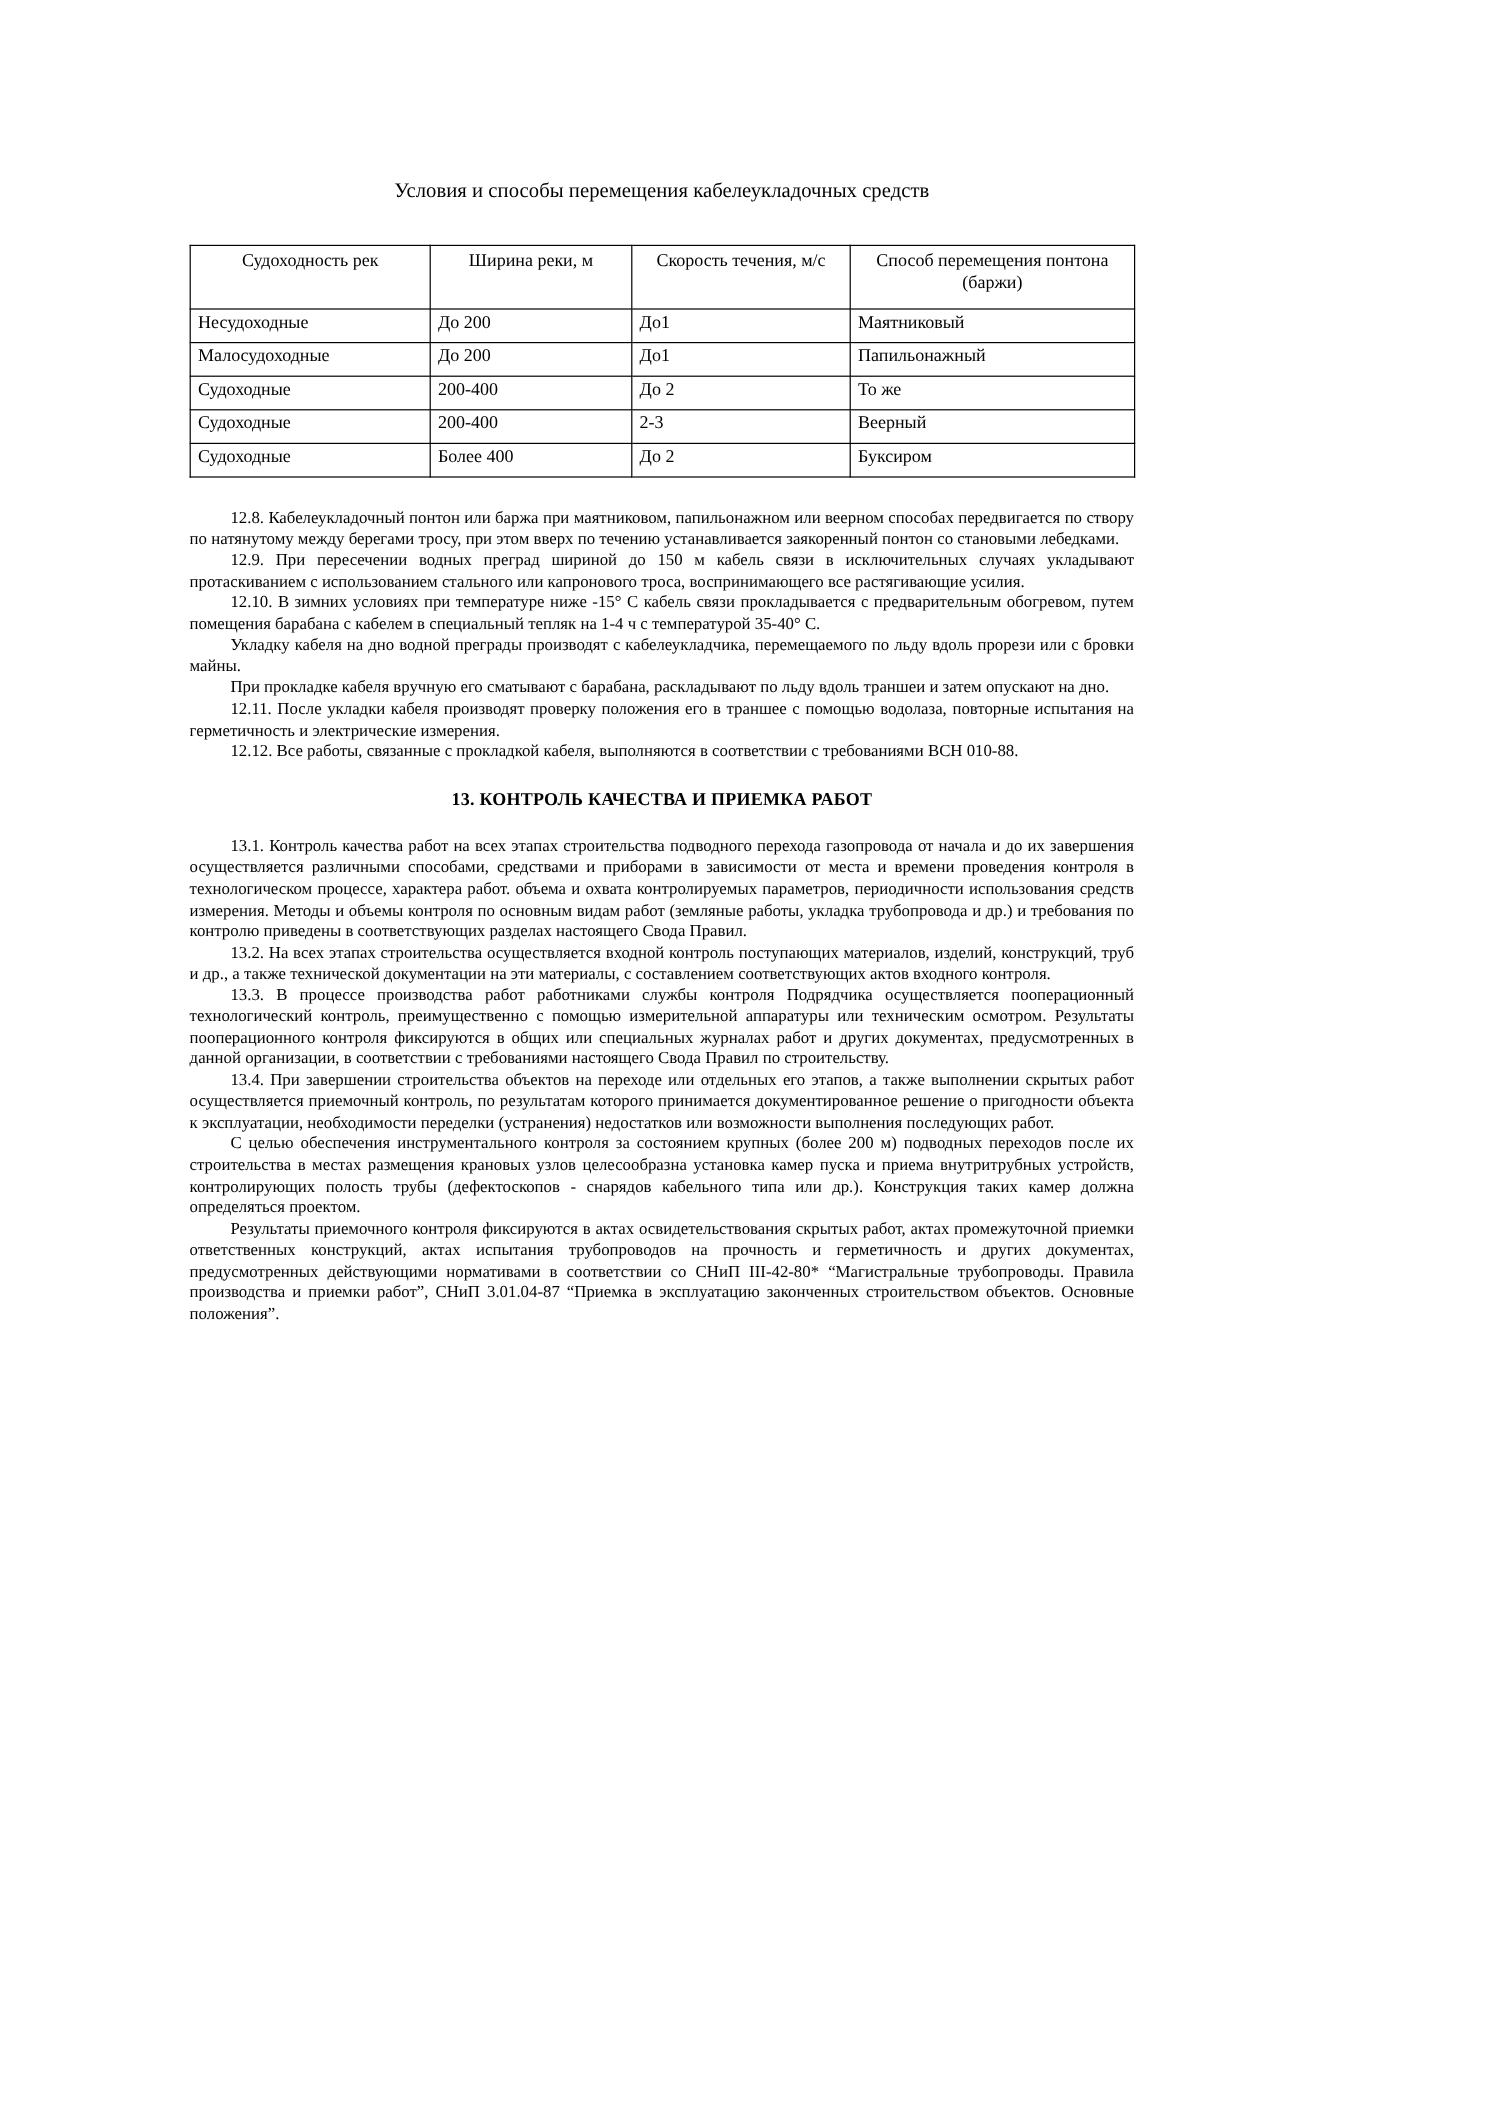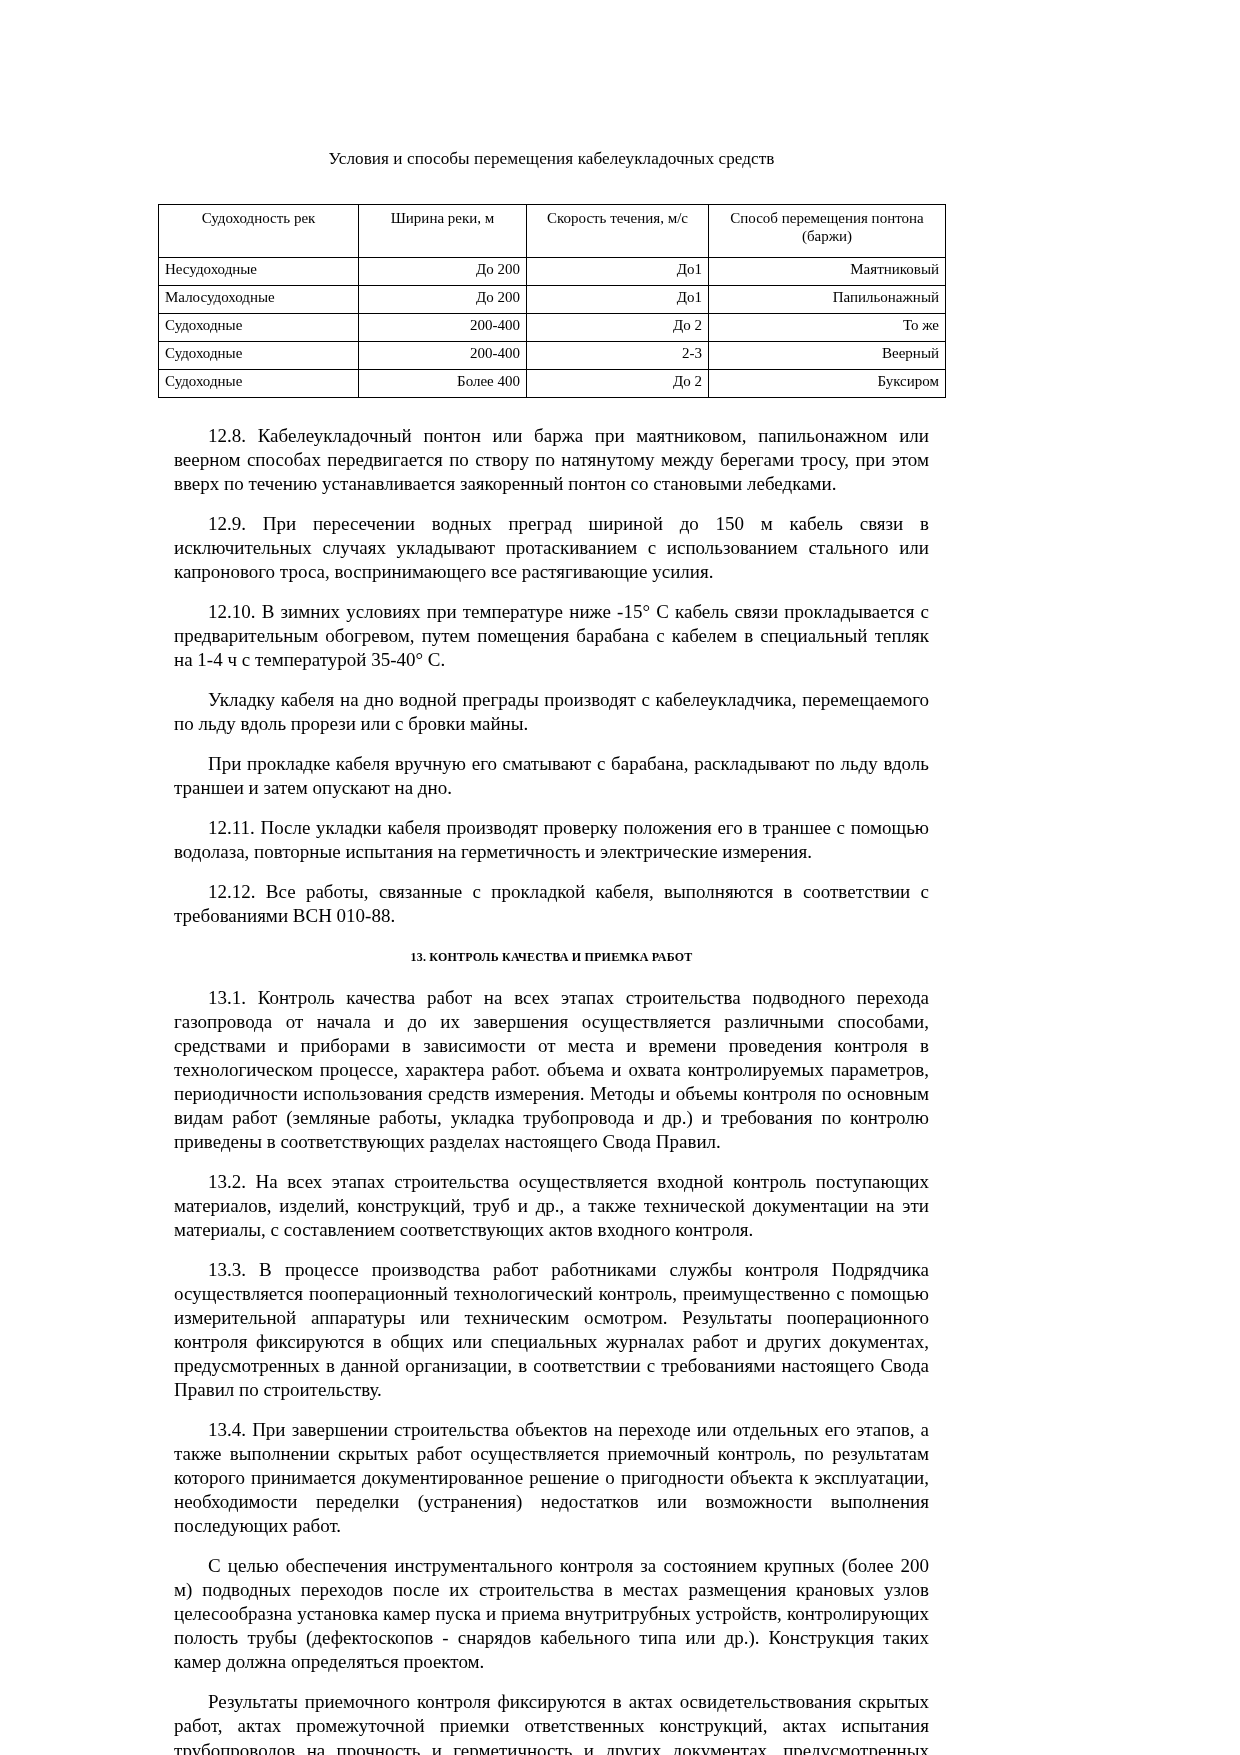--- a/index.html
+++ b/index.html
@@ -64,38 +64,38 @@
   table.spec-table tbody td {
     height: 23px;
     padding-top: 2px;
     padding-bottom: 2px;
   }
   .col-1 { width: 200px; }
   .col-2 { width: 168px; }
   .col-3 { width: 182px; }
   .col-4 { width: 237px; }
   .cell-left   { text-align: left; }
-  .cell-center { text-align: right; }
+  .cell-center { text-align: left; }
 
   
   p.body-par {
-    margin: 16px;
-    font-size: 19px;
+    margin: 0;
+    font-size: 14px;
     line-height: 1.265;
     text-align: justify;
     text-indent: 34px;
     hyphens: none;
   }
   p.body-par.first-after-table {
     margin-top: 26px;
   }
   .section-heading {
     text-align: center;
     font-weight: bold;
-    font-size: 12px;
+    font-size: 15px;
     margin: 22px 0 20px 0;
     line-height: 1.3;
     letter-spacing: 0.2px;
   }
 </style>
 </head>
 <body>
 
 <div class="page">
   <div class="content">

